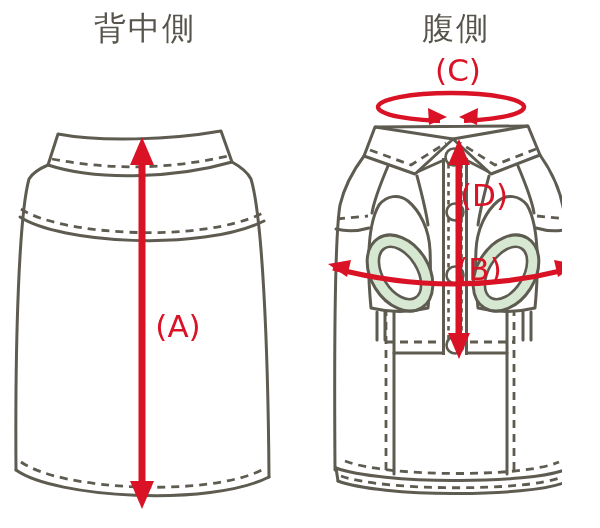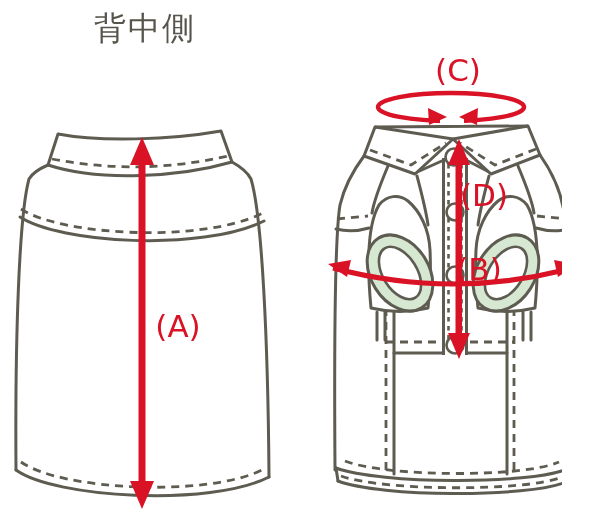--- a/index.html
+++ b/index.html
@@ -18,20 +18,21 @@
     color:#da1226;font-size:31px;font-weight:500;white-space:nowrap;line-height:1;
   }
 </style>
 </head>
 <body>
 
 <div class="stage">
 
   <div class="view-title" style="left:145px;top:12px;">背中側</div>
 
+  <div class="view-title" style="left:456px;top:12px;">腹側</div>
 
   <svg width="600" height="528" viewBox="0 0 600 528">
 
     <g fill="none" stroke="#5e5b51" stroke-width="3" stroke-linecap="round" stroke-linejoin="round">
 
       <path d="M58,134 C100,142 170,140 221,131 L232,162 C180,177 100,182 48,165 Z" fill="#ffffff"></path>
       <path d="M52,159 Q140,176 228,156" stroke-width="2.8" stroke-dasharray="8 6" stroke-linecap="butt"></path>
 
       <path d="M48,165 C41,168 33,172 29,179 C19,215 15,340 16,470"></path>
       <path d="M232,162 C241,167 248,173 251,179 C262,215 268,340 269,477"></path>

